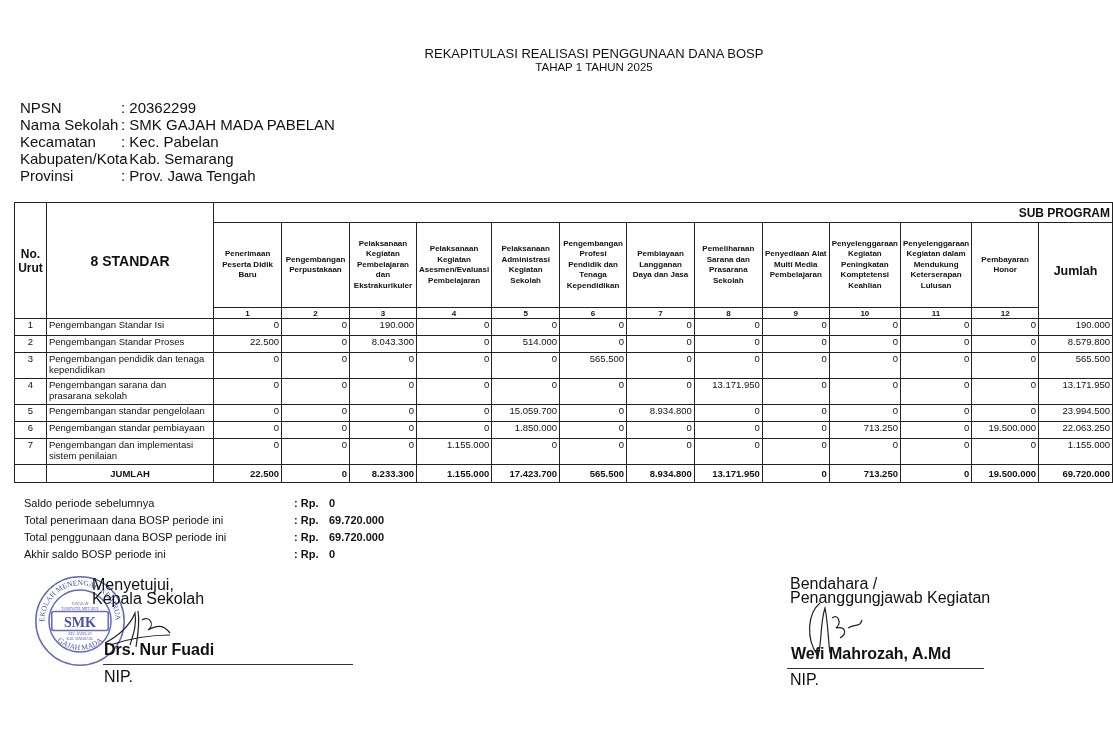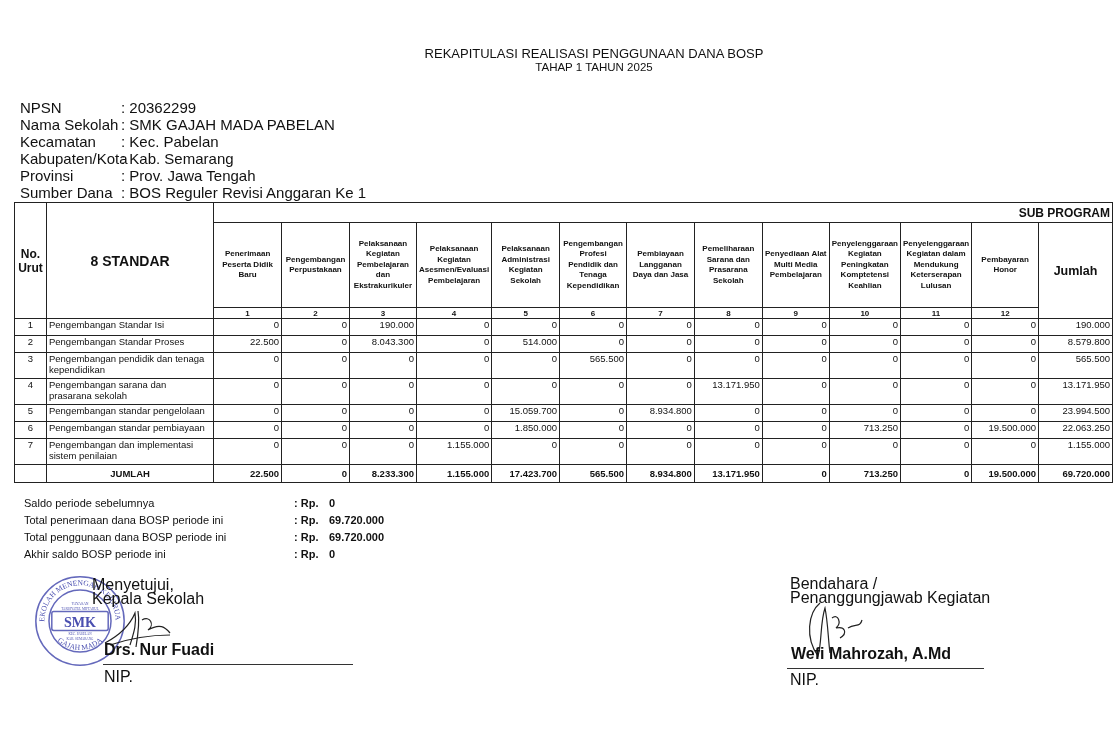--- a/index.html
+++ b/index.html
@@ -61,24 +61,20 @@
       <span>: Kec. Pabelan</span>
     </div>
     <div class="row">
       <span class="lbl">Kabupaten/Kota</span>
       <span>: Kab. Semarang</span>
     </div>
     <div class="row">
       <span class="lbl">Provinsi</span>
       <span>: Prov. Jawa Tengah</span>
     </div>
-    <div class="row">
-      <span class="lbl">Sumber Dana</span>
-      <span>: BOS Reguler Revisi Anggaran Ke 1</span>
-    </div>
   </div>
 
 <table class="rekap" id="rekap">
   <colgroup>
     <col style="width:32px">
       <col style="width:168px">
     <col style="width:68px">
       <col style="width:68px">
       <col style="width:67px">
       <col style="width:67px">

